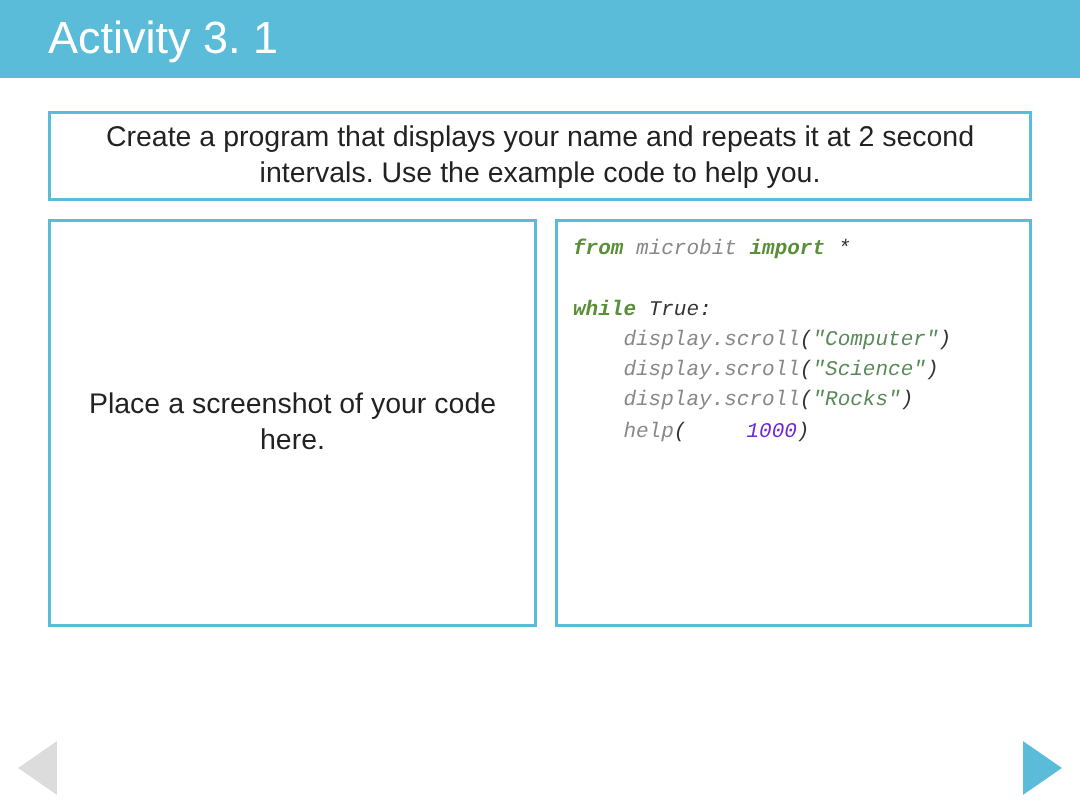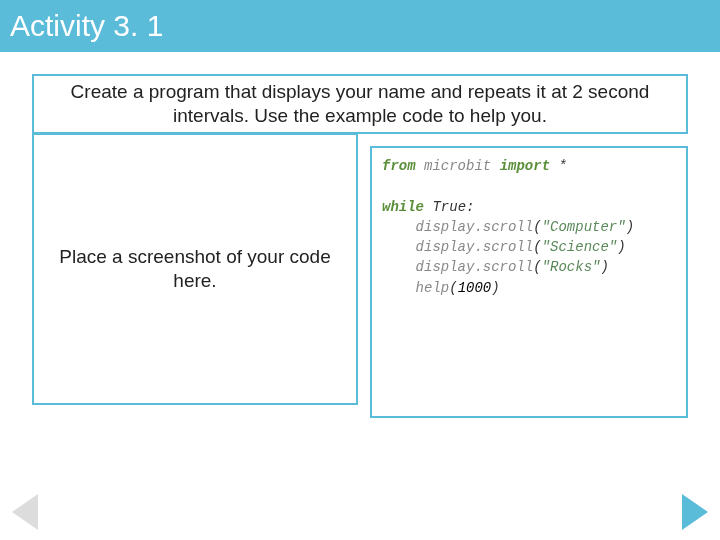--- a/index.html
+++ b/index.html
@@ -10,21 +10,21 @@
     font-family: "Segoe UI", Tahoma, sans-serif;
     position: relative;
     overflow: hidden;
   }
   .title-bar {
     width: 100%;
     height: 52px;
     background: #5bbcd9;
     display: flex;
     align-items: center;
-    padding-left: 10px;
+    padding-left: 32px;
   }
   .title-text {
     color: #ffffff;
     font-size: 30px;
     font-weight: 400;
   }
   .instruction-box {
     position: absolute;
     top: 74px;
     left: 32px;
@@ -35,21 +35,21 @@
     align-items: flex-start;
     justify-content: center;
     text-align: center;
     padding: 4px 30px;
     font-size: 19px;
     color: #222;
     line-height: 1.25;
   }
   .left-box {
     position: absolute;
-    top: 133px;
+    top: 146px;
     left: 32px;
     width: 326px;
     height: 272px;
     border: 2px solid #5bbcd9;
     display: flex;
     align-items: center;
     justify-content: center;
     text-align: center;
     padding: 0 18px;
     font-size: 19px;
@@ -70,21 +70,21 @@
     font-size: 14px;
     line-height: 1.45;
     white-space: pre;
     color: #333;
     font-style: italic;
   }
   .kw { color: #5a8f3a; font-weight: bold; }
   .mod { color: #888; }
   .fn { color: #888; }
   .str { color: #5a8a5a; }
-  .num { color: #000000; }
+  .num { color: #6d28d9; margin-left: 40px; }
   .nav-left, .nav-right {
     position: absolute;
     bottom: 10px;
     width: 0;
     height: 0;
     border-top: 18px solid transparent;
     border-bottom: 18px solid transparent;
     cursor: pointer;
   }
   .nav-left {

